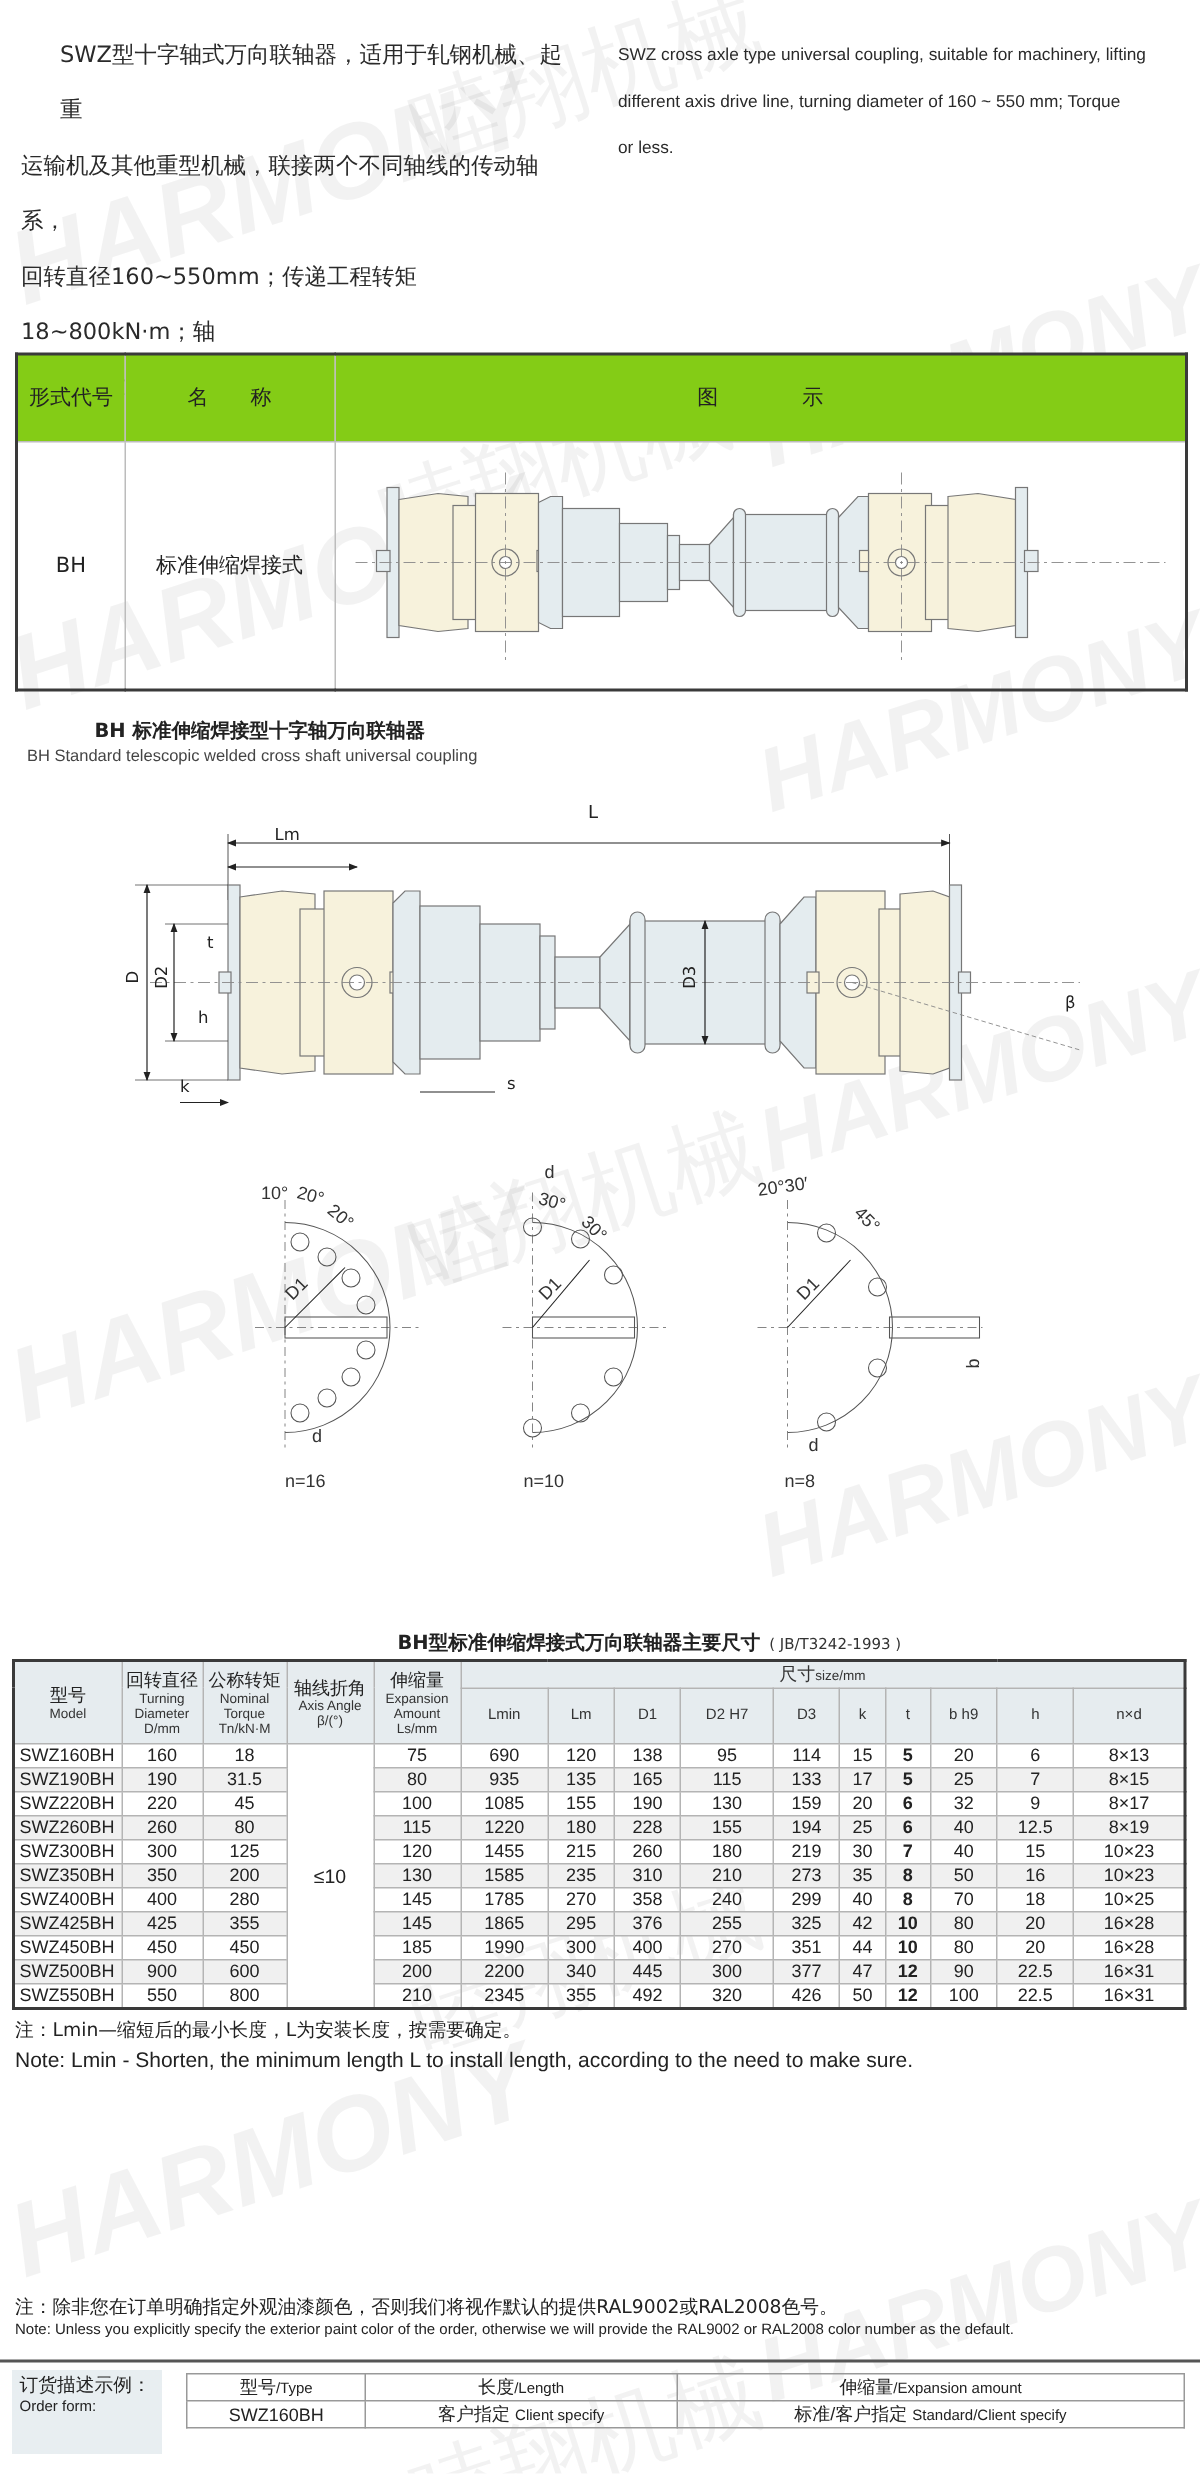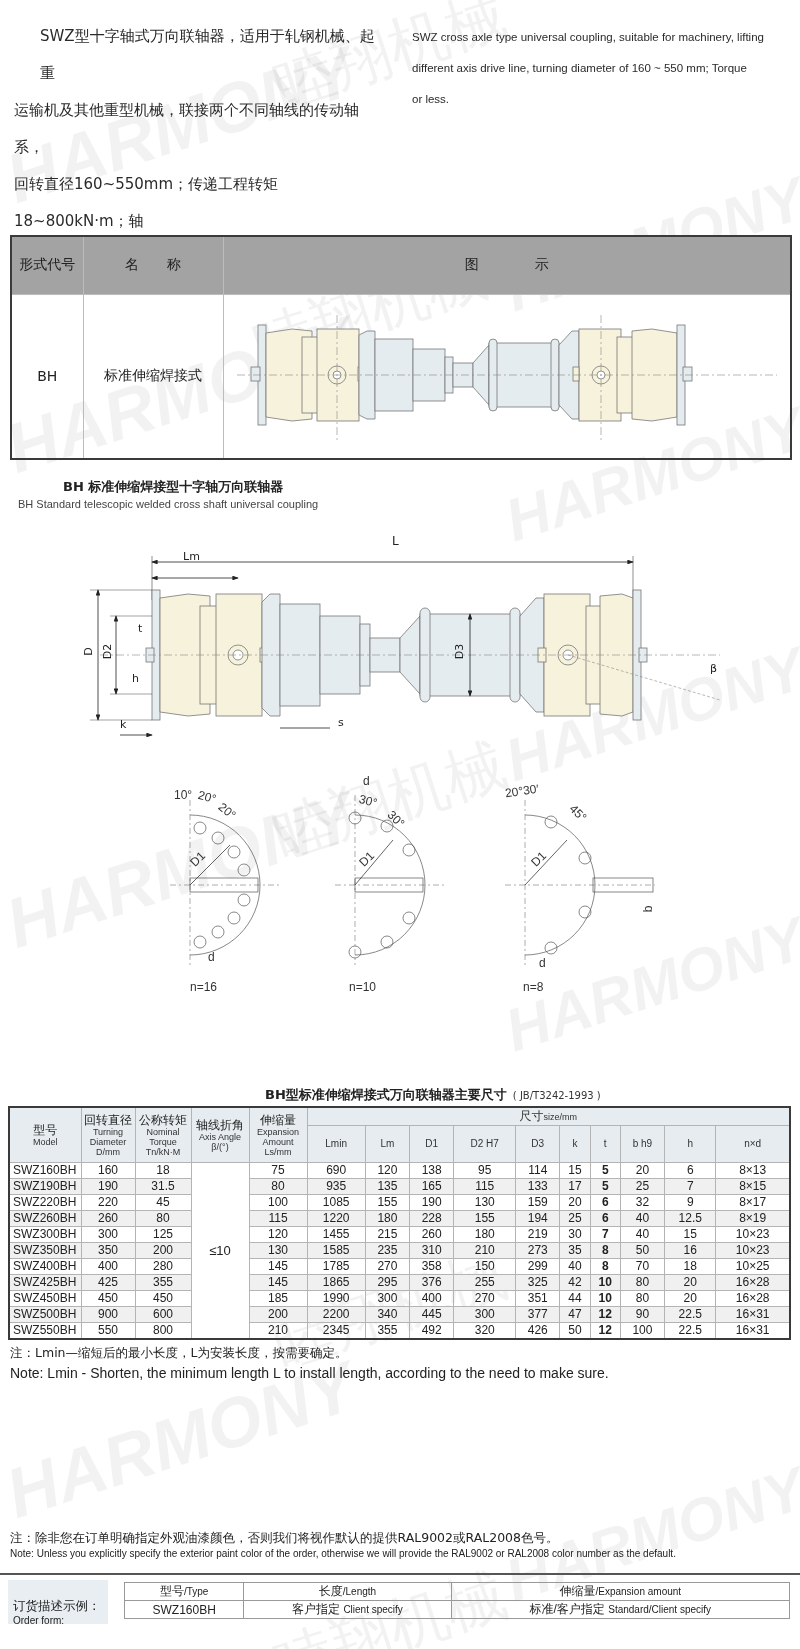--- a/index.html
+++ b/index.html
@@ -9,21 +9,21 @@
   .wm { position: absolute; color: rgba(0,0,0,0.05); font-weight: bold; font-style: italic;
         font-family: "Liberation Sans", sans-serif; transform: rotate(-18deg); white-space: nowrap; pointer-events: none; }
   .wm.cn { font-style: normal; font-weight: normal; }
   .intro-cn { left: 14px; top: 18px; width: 370px; font-size: 15px; line-height: 37px; color: #2a2a2a; }
   .intro-cn .indent { padding-left: 26px; }
   .intro-en { left: 412px; top: 22px; width: 385px; font-size: 11.5px; line-height: 31px; color: #2a2a2a; font-family: "Liberation Sans", sans-serif; }
 
   table { border-collapse: collapse; }
   .type-table { position: absolute; left: 10px; top: 235px; width: 782px; border: 2px solid #3a3a3a; }
   .type-table td, .type-table th { border: 1px solid #bcbcbc; font-weight: normal; font-size: 14px; text-align: center; }
-  .type-table thead th { background: #a3a3a3; height: 58px; }
+  .type-table thead th { background: #84cc16; height: 58px; }
   .type-table tbody td { height: 164px; }
 
   .sec-title { left: 18px; top: 478px; font-size: 13px; font-weight: bold; color: #222; margin-left: 45px; }
   .sec-sub { left: 18px; top: 498px; font-size: 11px; color: #444; font-family: "Liberation Sans", sans-serif; }
 
   .bolt-label { font-size: 12px; color: #333; font-family: "Liberation Sans", sans-serif; }
 
   .dim-title { left: 265px; top: 1086px; font-size: 13px; font-weight: bold; color: #222; }
   .dim-title .std { font-weight: normal; font-size: 10px; color: #333; margin-left: 6px; }
 
@@ -36,21 +36,21 @@
   .dim-table td.model { text-align: left; padding-left: 3px; }
   .dim-table td.angle { background: #fff !important; font-size: 13px; }
   .dim-table td.bold { font-weight: bold; }
 
   .note1 { left: 10px; top: 1345px; font-size: 12.5px; color: #222; }
   .note2 { left: 10px; top: 1365px; font-size: 14px; color: #222; font-family: "Liberation Sans", sans-serif; }
   .note3 { left: 10px; top: 1530px; font-size: 12.5px; color: #222; }
   .note4 { left: 10px; top: 1548px; font-size: 10px; color: #222; font-family: "Liberation Sans", sans-serif; }
 
   .order-line { left: 0; top: 1573px; width: 800px; height: 2px; background: #555; }
-  .order-label { left: 8px; top: 1580px; width: 100px; height: 44px; background: #e8eef1; padding: 18px 5px; }
+  .order-label { left: 8px; top: 1580px; width: 100px; height: 56px; background: #e8eef1; padding: 2px 5px; }
   .order-label .cn { font-size: 12.5px; display: block; }
   .order-label .en { font-size: 10px; display: block; font-family: "Liberation Sans", sans-serif; }
   .order-table { position: absolute; left: 124px; top: 1582px; width: 666px; border: 1px solid #888; font-family: "Liberation Sans", sans-serif; }
   .order-table td { border: 1px solid #999; text-align: center; font-size: 12px; height: 17px; }
   .order-table .en { font-size: 10px; }
 </style>
 </head>
 <body>
 
 <div class="wm" style="left:0px;top:85px;font-size:70px;">HARMONY</div>
@@ -404,21 +404,21 @@
         <td>10×23</td>
       </tr>
       <tr>
         <td class="model">SWZ400BH</td>
         <td>400</td>
         <td>280</td>
         <td>145</td>
         <td>1785</td>
         <td>270</td>
         <td>358</td>
-        <td>150</td>
+        <td>240</td>
         <td>299</td>
         <td>40</td>
         <td class="bold">8</td>
         <td>70</td>
         <td>18</td>
         <td>10×25</td>
       </tr>
       <tr>
         <td class="model">SWZ425BH</td>
         <td>425</td>

